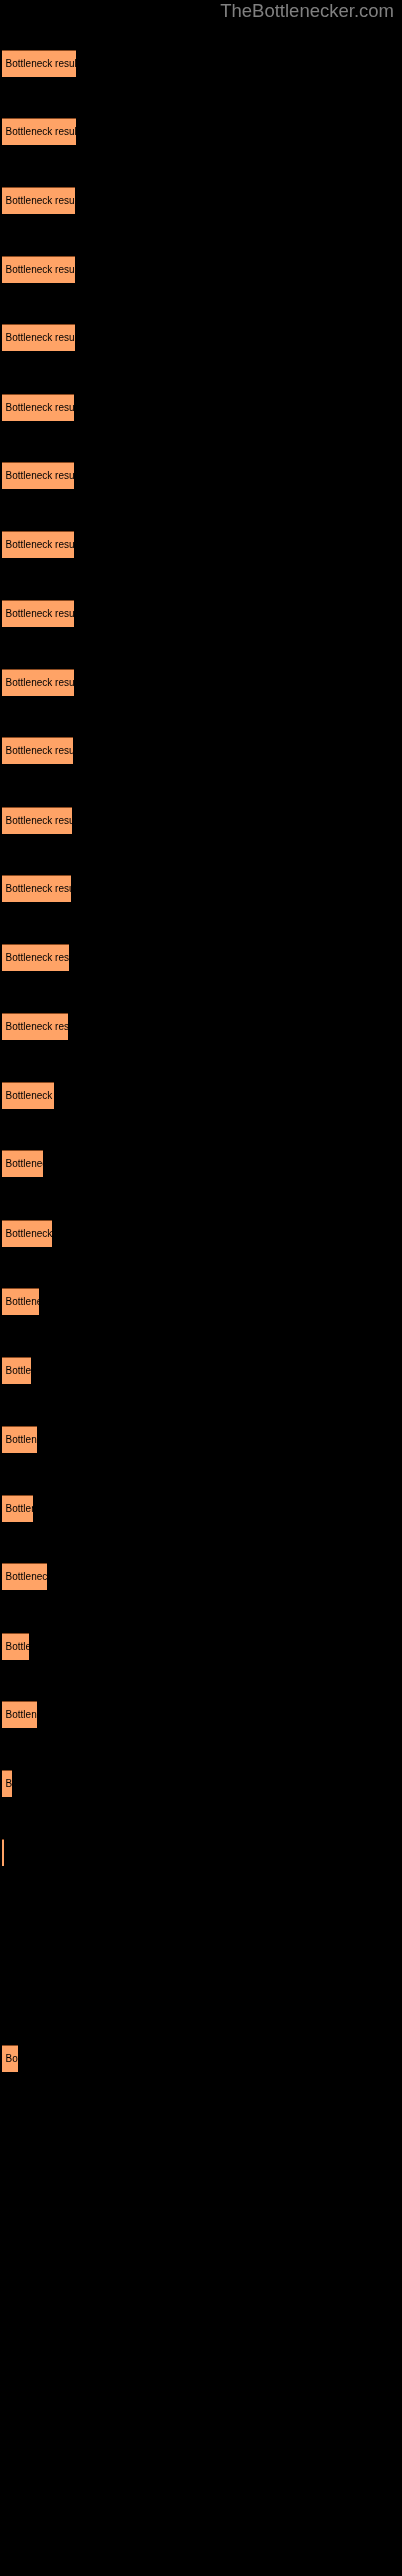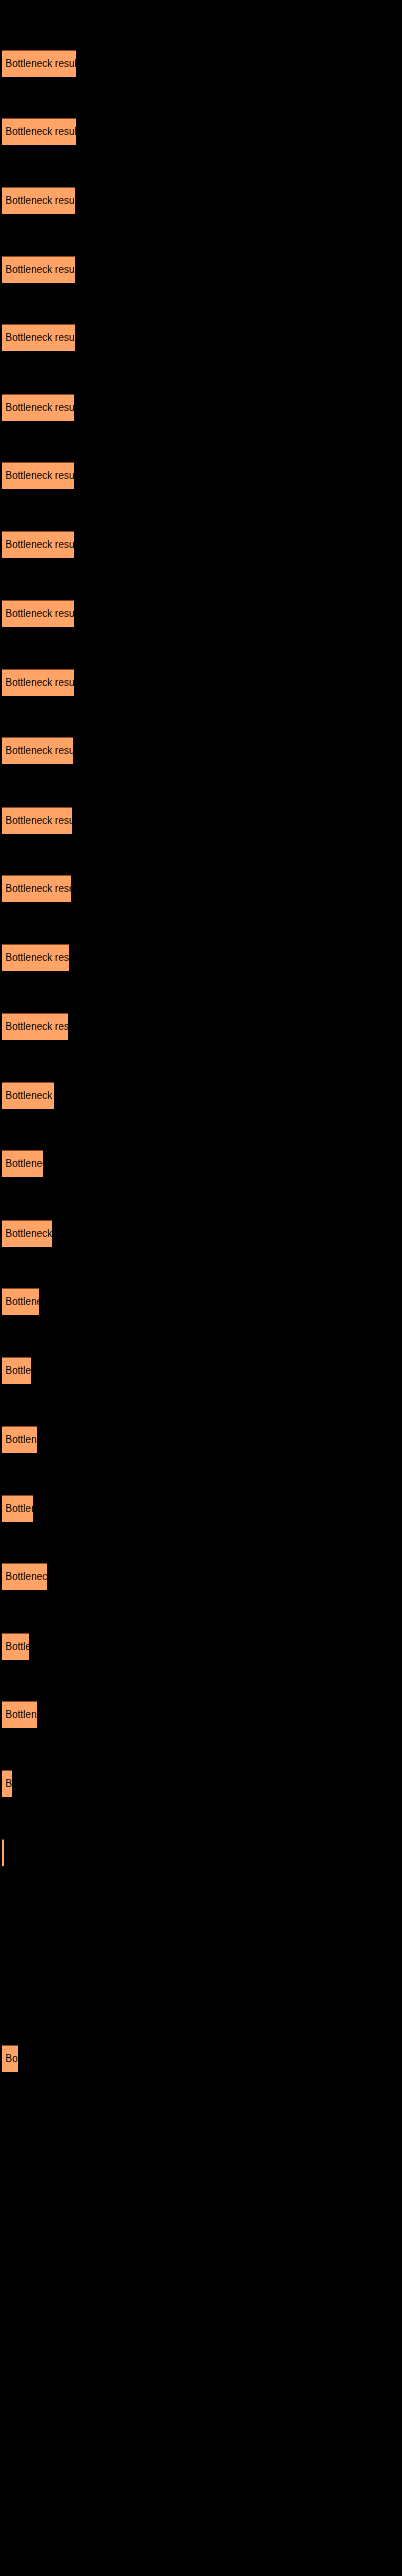--- a/index.html
+++ b/index.html
@@ -70,20 +70,21 @@
     white-space: nowrap;
     line-height: 11.3px;
     pointer-events: none;
   }
 </style>
 </head>
 <body>
 
 <div id="chart-root">
 
+  <div id="site-title">TheBottlenecker.com</div>
 
   <div id="bars-layer">
       <div class="bar-row" style="top: 50px;">
         <div class="bar" style="width: 74px; background: rgb(255, 163, 102); border-top-color: rgb(138, 74, 32);">
           <span class="bar-label" style="color: rgb(0, 0, 0);">Bottleneck result</span>
         </div>
       </div>
       <div class="bar-row" style="top: 118px;">
         <div class="bar" style="width: 74px; background: rgb(255, 163, 102); border-top-color: rgb(138, 74, 32);">
           <span class="bar-label" style="color: rgb(0, 0, 0);">Bottleneck result</span>

